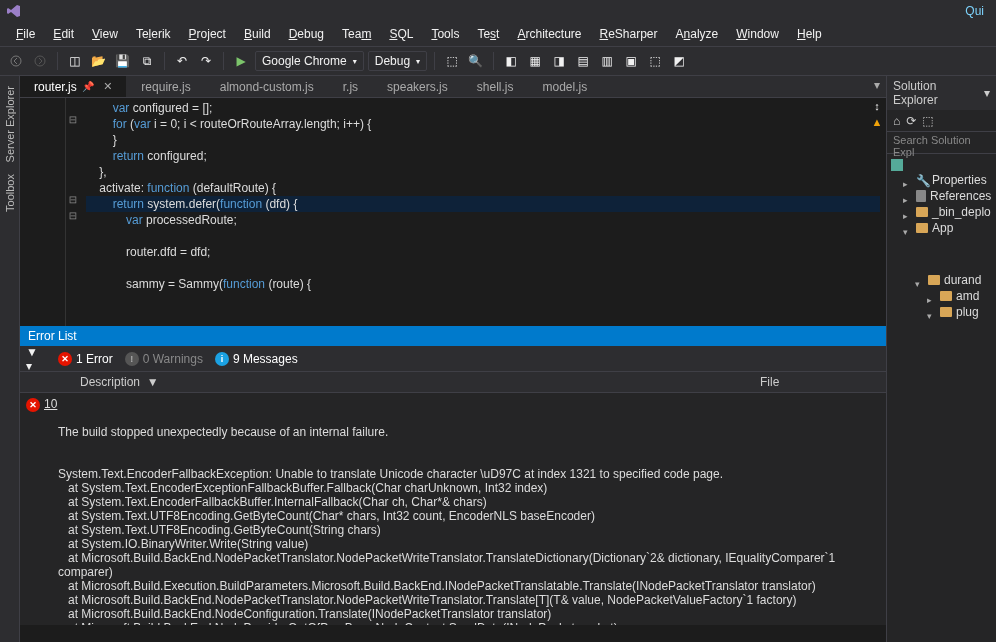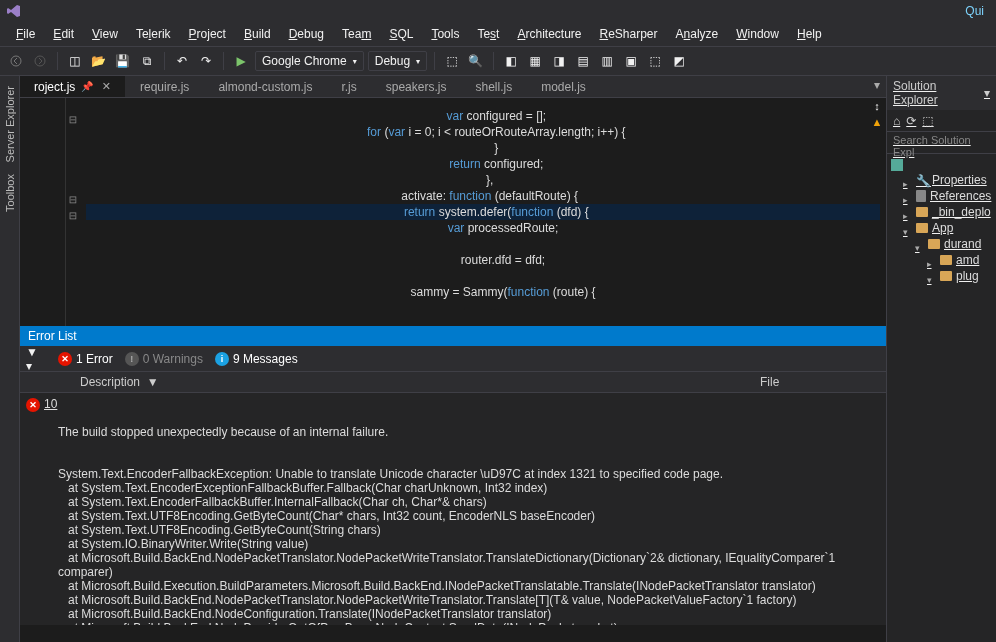--- a/index.html
+++ b/index.html
@@ -19,21 +19,21 @@
 .left-rail .vert { writing-mode: vertical-rl; transform: rotate(180deg); color: #bcbcbc; margin: 6px 0; font-size: 11px; }
 .editor-area { flex: 1; display: flex; flex-direction: column; overflow: hidden; background: #1c1c1c; }
 .tabstrip { height: 22px; background: #2d2d30; display: flex; align-items: stretch; border-bottom: 1px solid #3f3f46; }
 .tab { display: flex; align-items: center; padding: 0 14px; color: #aaa; border-right: 1px solid #2d2d30; position: relative; }
 .tab.active { background: #1c1c1c; color: #fff; }
 .tab .pin { font-size: 10px; margin-left: 6px; color: #aaa; }
 .tab .close { margin-left: 8px; color: #aaa; font-size: 11px; }
 .code-wrap { flex: 1; display: flex; overflow: hidden; position: relative; }
 .gutter { width: 46px; background: #1c1c1c; border-right: 1px solid #333; }
 .fold-col { width: 14px; background: #1c1c1c; }
-pre.code { flex: 1; padding: 10px 6px; font-family: Consolas, monospace; font-size: 13px; line-height: 16px; white-space: pre; color: #dcdcdc; overflow: hidden; text-align: center; }
+pre.code { flex: 1; padding: 2px 6px; font-family: Consolas, monospace; font-size: 13px; line-height: 16px; white-space: pre; color: #dcdcdc; overflow: hidden; }
 .kw { color: #569cd6; }
 .hl-line { background: #0e2239; display: block; }
 .right-icons { position: absolute; right: 2px; top: 2px; display: flex; flex-direction: column; gap: 2px; }
 .right-icons div { width: 14px; height: 14px; font-size: 11px; text-align: center; }
 
 .errorlist-hdr { background: #007acc; color: #fff; padding: 3px 8px; font-size: 12px; }
 .errorlist-toolbar { background: #2d2d30; height: 26px; display: flex; align-items: center; padding: 0 6px; gap: 12px; border-bottom: 1px solid #3f3f46; }
 .pill { display: flex; align-items: center; gap: 4px; font-size: 11px; color: #fff; }
 .pill.dim { color: #888; }
 .circ { width: 14px; height: 14px; border-radius: 50%; display: inline-flex; align-items: center; justify-content: center; font-size: 9px; font-weight: bold; }
@@ -41,29 +41,29 @@
 .circ.info { background: #1ba1e2; color: #fff; }
 .errorgrid-hdr { background: #2d2d30; display: flex; padding: 3px 6px; border-bottom: 1px solid #3f3f46; color: #ccc; font-size: 11px; }
 .errorgrid-hdr .col-desc { flex: 1; padding-left: 24px; }
 .errorgrid-hdr .col-file { width: 120px; }
 .error-body { background: #252526; color: #dcdcdc; font-size: 11px; padding: 4px 6px; overflow: hidden; line-height: 14px; height: 232px; }
 .error-row { display: flex; align-items: flex-start; }
 .error-row .icon-cell { width: 18px; flex-shrink: 0; }
 .error-row .num-cell { width: 14px; flex-shrink: 0; text-align: left; text-decoration: underline; }
 .error-row .desc-cell { flex: 1; white-space: pre-wrap; }
 
-.solution { width: 110px; background: #252526; border-left: 1px solid #3f3f46; display: flex; flex-direction: column; overflow: hidden; text-decoration: underline; }
+.solution { width: 110px; background: #252526; border-left: 1px solid #3f3f46; display: flex; flex-direction: column; overflow: hidden; }
 .sol-hdr { background: #2d2d30; padding: 3px 6px; color: #ccc; display: flex; align-items: center; justify-content: space-between; font-size: 11px; }
 .sol-tb { height: 22px; display: flex; align-items: center; gap: 6px; padding: 0 6px; color: #ccc; border-bottom: 1px solid #3f3f46; }
 .sol-search { height: 22px; padding: 2px 6px; color: #888; font-size: 11px; border-bottom: 1px solid #3f3f46; }
 .sol-tree { flex: 1; padding: 4px 2px; font-size: 11px; color: #dcdcdc; overflow: hidden; }
 .tree-row { display: flex; align-items: center; gap: 4px; padding: 1px 0; white-space: nowrap; }
 .tree-ind0 { padding-left: 2px; }
 .tree-ind1 { padding-left: 14px; }
-.tree-ind2 { padding-left: 26px; }
+.tree-ind2 { padding-left: 26px; margin-top: 36px; }
 .tree-ind3 { padding-left: 38px; }
 .caret { width: 9px; height: 9px; display: inline-block; }
 .caret::before { content: "▸"; font-size: 9px; color: #aaa; }
 .caret.open::before { content: "▾"; }
 .folder-ico { width: 12px; height: 10px; background: #d8a657; display: inline-block; border-radius: 1px; }
 .file-ico { width: 10px; height: 12px; background: #c5c8c6; display: inline-block; border-radius: 1px; }
 .wrench-ico { width: 12px; height: 12px; display: inline-block; color: #aaa; }
 
 svg { display: block; }
 </style>
@@ -147,21 +147,21 @@
 
   <div class="left-rail">
     <div class="vert">Server Explorer</div>
     <div class="vert">Toolbox</div>
   </div>
 
   <div class="editor-area">
 
     <div class="tabstrip">
       <div class="tab active">
-          <span>roject.js</span>
+          <span>router.js</span>
           <span class="pin">📌</span>
           <span class="close">✕</span>
         </div>
       <div class="tab">
           <span>require.js</span>
         </div>
       <div class="tab">
           <span>almond-custom.js</span>
         </div>
       <div class="tab">

